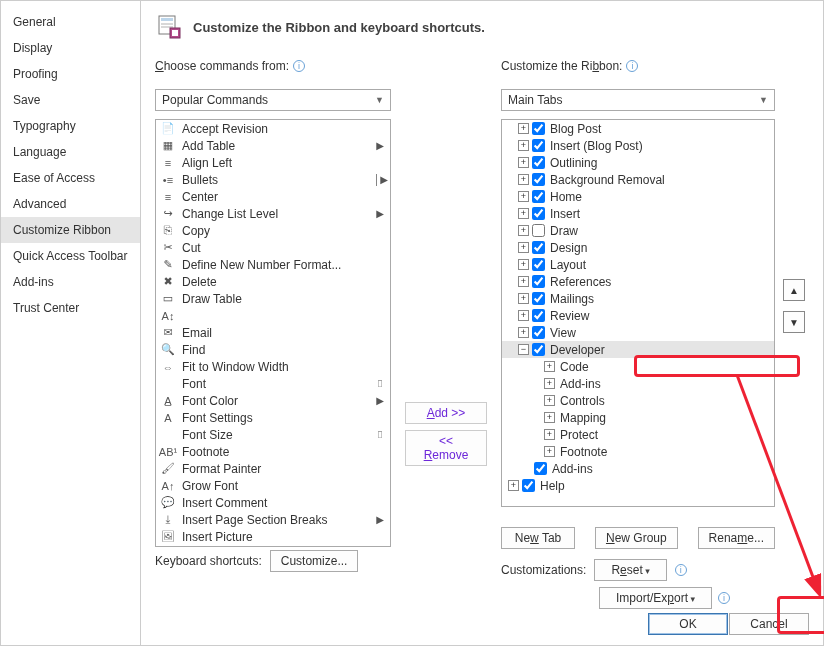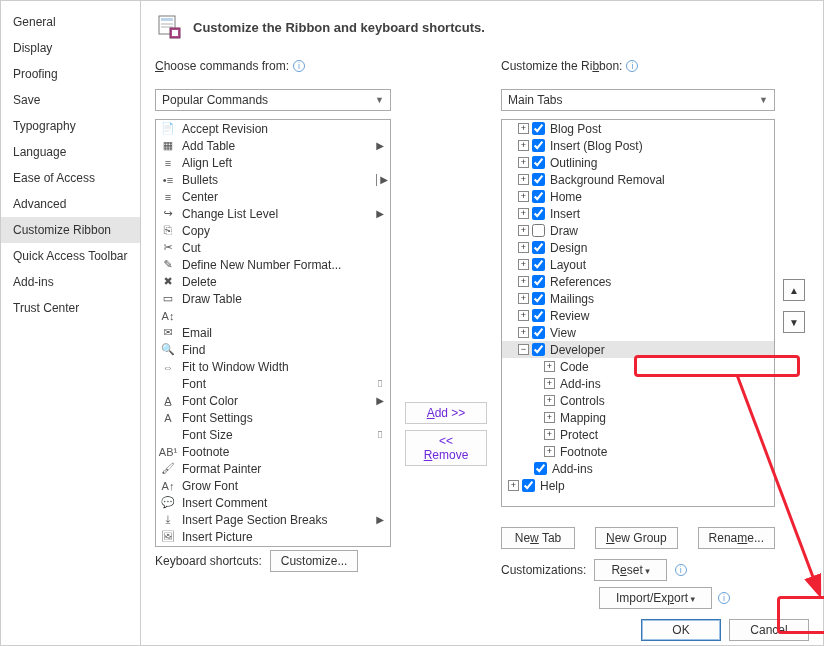--- a/index.html
+++ b/index.html
@@ -138,22 +138,22 @@
   .right-btn-row {
     display:flex; gap:8px; margin-top:20px; justify-content:space-between;
   }
   .right-cust-row {
     display:flex; align-items:center; gap:8px; margin-top:10px;
   }
   .right-import-row {
     display:flex; align-items:center; gap:6px; margin-top:6px; justify-content:flex-end;
   }
   .dialog-buttons {
-    position:absolute; right:14px; bottom:4px;
-    display:flex; gap:8px;border-radius:9px;
+    position:absolute; right:14px; bottom:10px;
+    display:flex; gap:1px;border-radius:9px;
   }
   .btn.primary { border:1px solid #3a76b1; box-shadow: inset 0 0 0 1px #9ec2e6; }
   .red-box {
     position:absolute; border:3px solid #e23; border-radius:4px; pointer-events:none;
   }
   .annot-arrow {
     position:absolute; pointer-events:none;
   }
   .reorder-buttons {
     position:absolute; display:flex; flex-direction:column; gap:10px;

